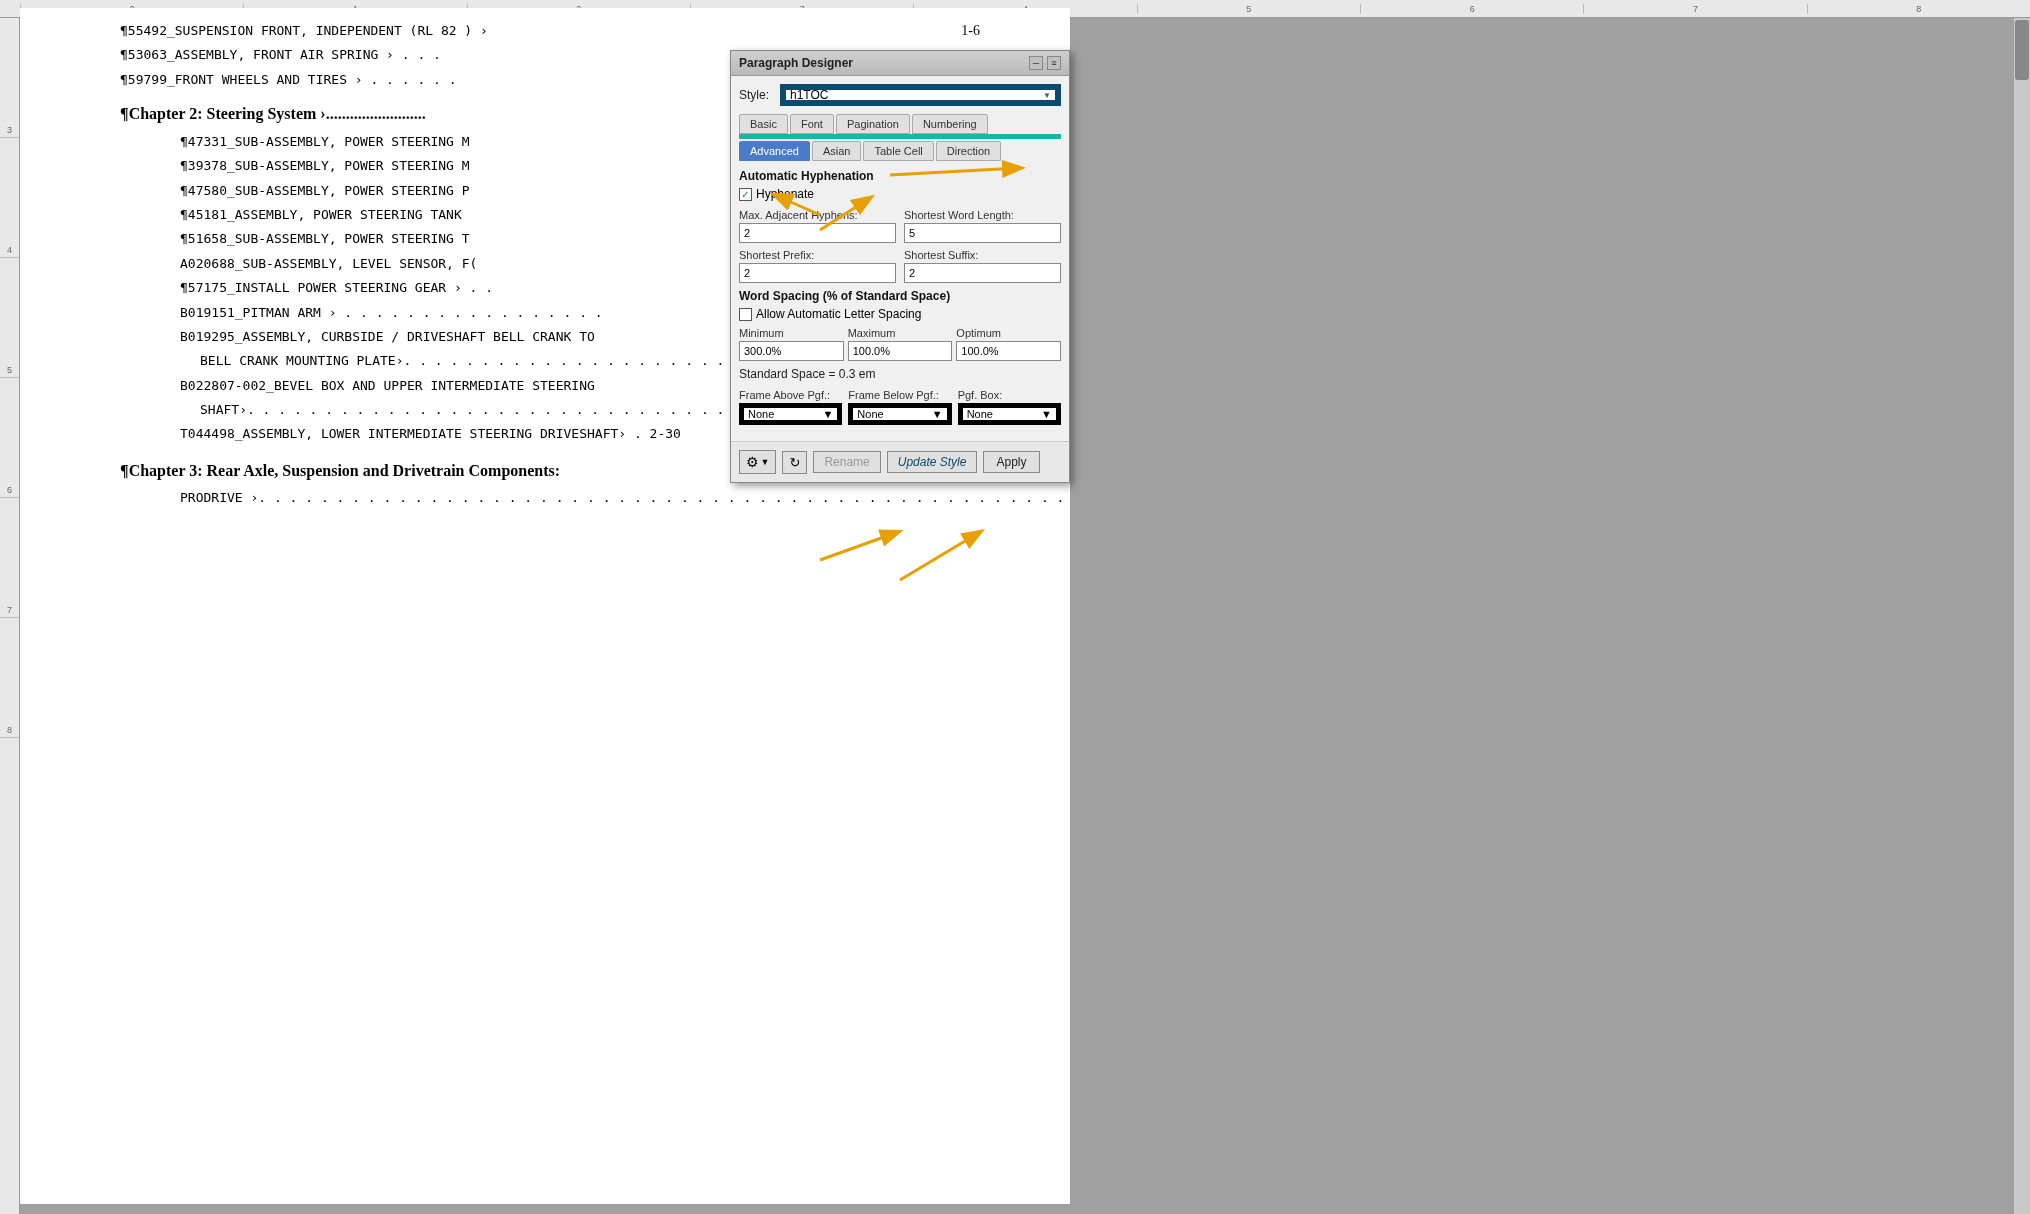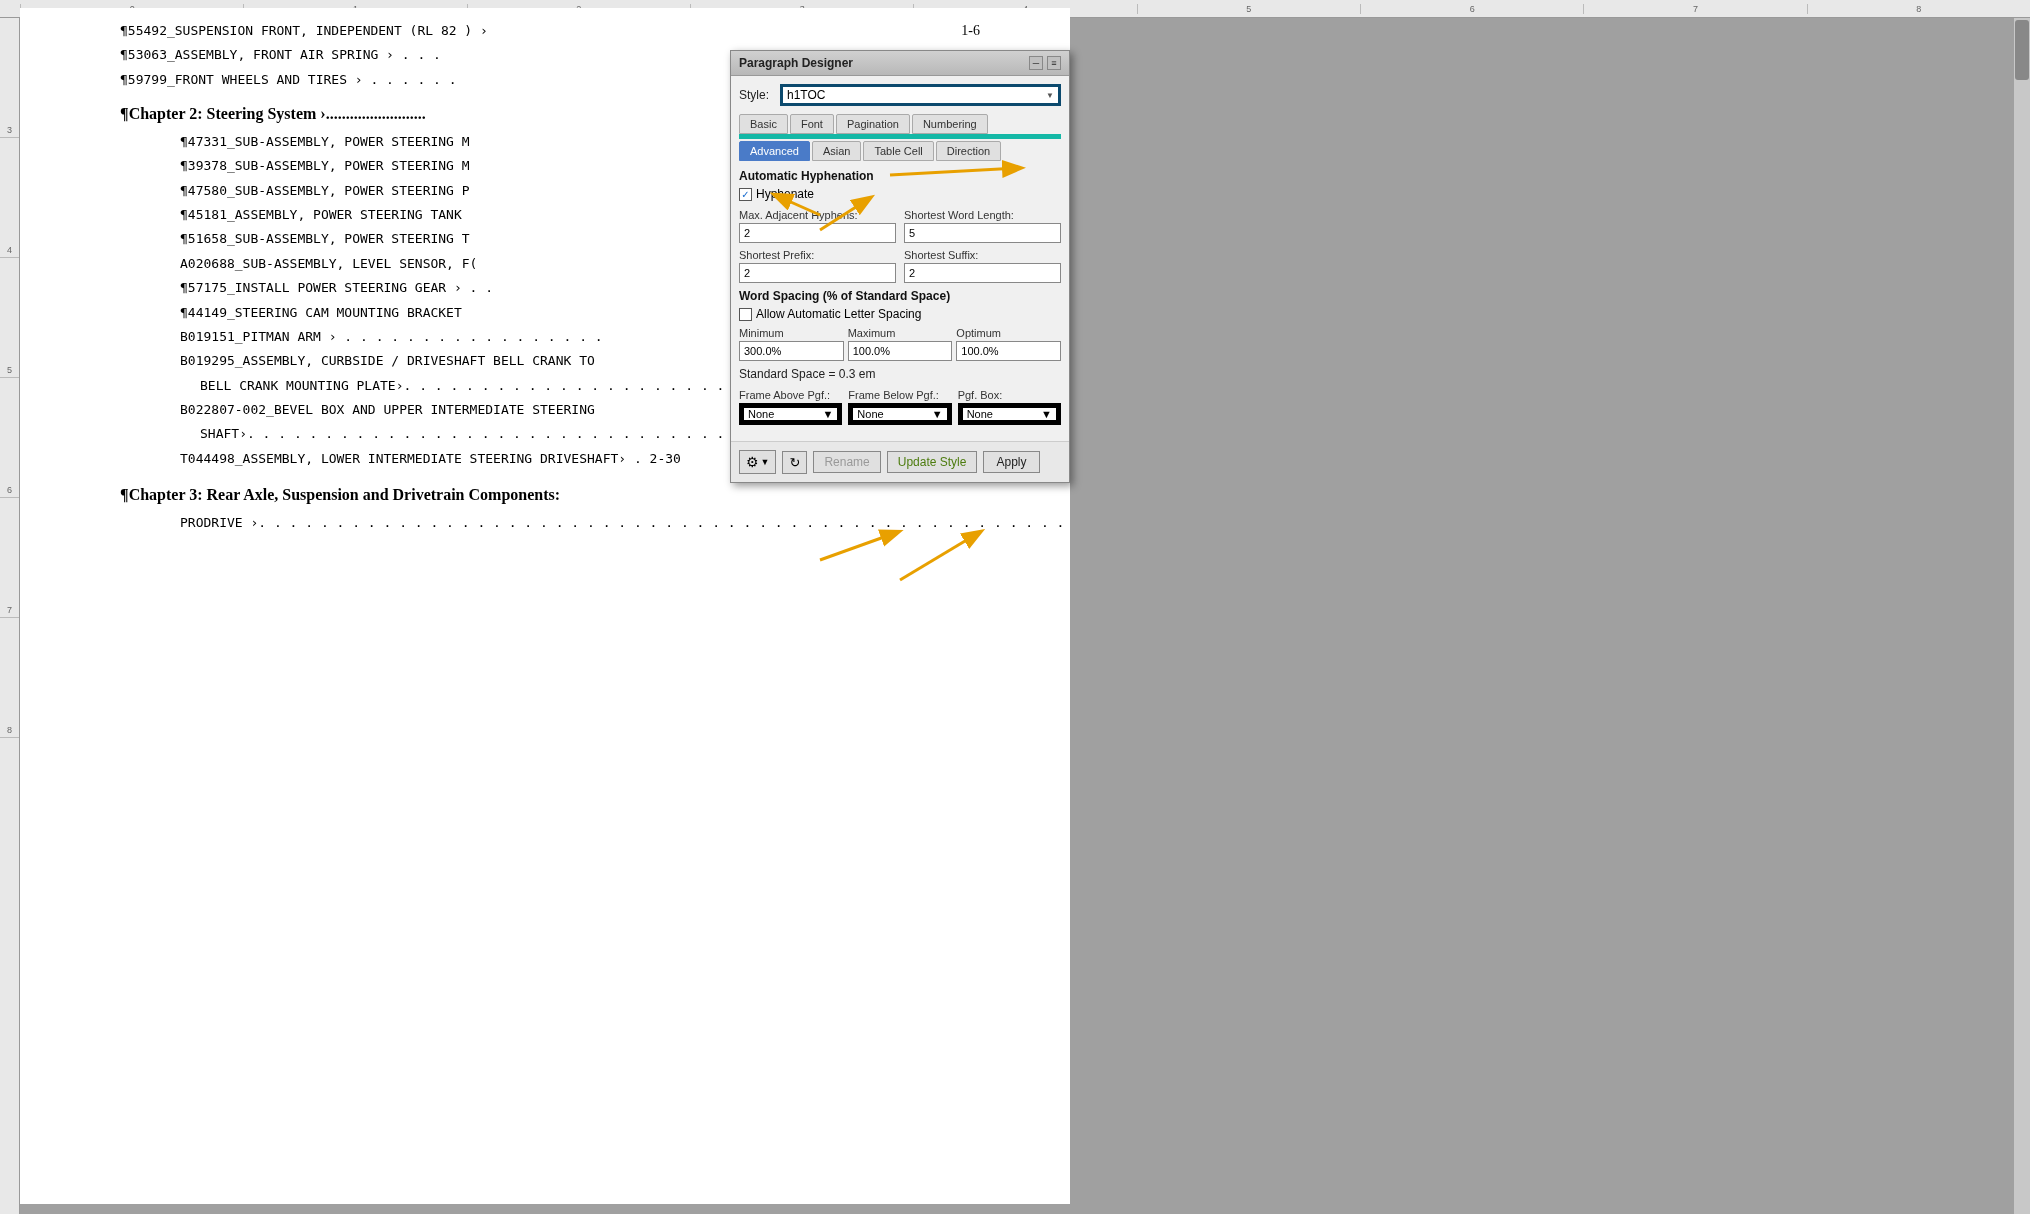--- a/index.html
+++ b/index.html
@@ -181,21 +181,21 @@
 
     .style-label {
       font-size: 12px;
       color: #222;
       min-width: 35px;
     }
 
     .style-dropdown {
       flex: 1;
       height: 22px;
-      border: 3px solid #0c4a6e;
+      border: 6px solid #0c4a6e;
       background: white;
       font-size: 12px;
       padding: 1px 4px;
       display: flex;
       align-items: center;
       justify-content: space-between;
     }
 
     .dropdown-arrow {
       font-size: 8px;
@@ -353,21 +353,22 @@
       font-size: 12px;
       color: #999;
     }
 
     .btn-update {
       padding: 3px 10px;
       border: 1px solid #888;
       background: #e0e0e0;
       cursor: pointer;
       font-size: 12px;
-      color: #4d7c0f;
+      color: #0c4a6e;
+      font-style: italic;
     }
 
     .btn-apply {
       padding: 3px 12px;
       border: 1px solid #888;
       background: #e0e0e0;
       cursor: pointer;
       font-size: 12px;
       color: #222;
     }
@@ -448,23 +449,20 @@
       <div class="doc-line indent-line">
         <span style="font-family: monospace; font-size:13px;">¶51658_SUB-ASSEMBLY, POWER STEERING T</span>
       </div>
       <div class="doc-line indent-line">
         <span style="font-family: monospace; font-size:13px;">Α020688_SUB-ASSEMBLY, LEVEL SENSOR, F(</span>
       </div>
       <div class="doc-line indent-line">
         <span style="font-family: monospace; font-size:13px;">¶57175_INSTALL POWER STEERING GEAR › . .</span>
       </div>
       <div class="doc-line indent-line">
-        <span style="font-family: monospace; font-size:13px;">¶44149_STEERING CAM MOUNTING BRACKET</span>
-      </div>
-      <div class="doc-line indent-line">
         <span style="font-family: monospace; font-size:13px;">Β019151_PITMAN ARM › . . . . . . . . . . . . . . . . .</span>
       </div>
       <div class="doc-line indent-line">
         <span style="font-family: monospace; font-size:13px;">Β019295_ASSEMBLY, CURBSIDE / DRIVESHAFT BELL CRANK TO</span>
       </div>
       <div class="doc-line indent-line2">
         <span style="font-family: monospace; font-size:13px;">BELL CRANK MOUNTING PLATE›. . . . . . . . . . . . . . . . . . . . . . . . . . . . . . . . . . . 2-27</span>
       </div>
       <div class="doc-line indent-line">
         <span style="font-family: monospace; font-size:13px;">Β022807-002_BEVEL BOX AND UPPER INTERMEDIATE STEERING</span>

